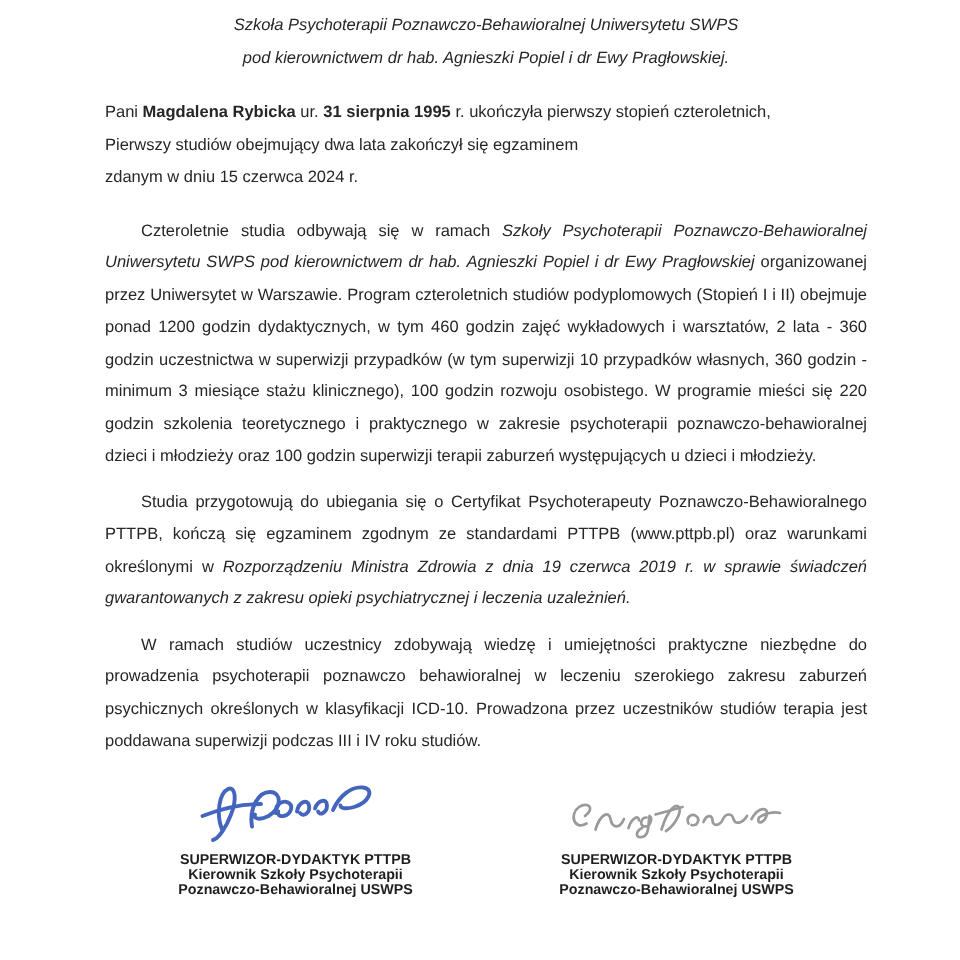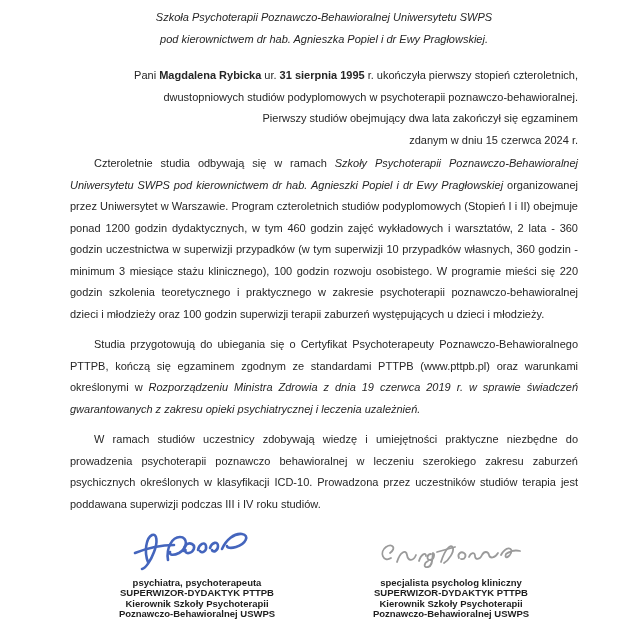--- a/index.html
+++ b/index.html
@@ -7,42 +7,41 @@
   .page{
     box-sizing:border-box;width:640px;height:640px;
     padding:7px 62px 0 70px;
     font-family:"Liberation Sans",sans-serif;
     font-size:11px;line-height:21.5px;color:#262626;
     background:#ffffff;
   }
   .b{font-weight:bold;}
   .i{font-style:italic;}
   .doc-header{text-align:center;font-style:italic;margin-bottom:15px;}
-  .statement{text-align:right;margin-bottom:2px;}
+  .statement{text-align:left;margin-bottom:14px;}
   .statement-line{white-space:nowrap;}
   .body-para{margin:0 0 9px 0;text-align:justify;text-indent:24px;}
   .signatures{display:flex;margin-top:6px;}
   .sig-col{flex:1;text-align:center;}
   .sig-scribble{height:50px;display:flex;align-items:flex-end;justify-content:center;}
   .sig-scribble svg{display:block;}
   .sig-lines{margin-top:4px;font-size:9.5px;line-height:10.4px;font-weight:bold;color:#1e1e1e;}
 </style>
 </head>
 <body>
 
 <div class="page">
 
   <div class="doc-header">
     <div>Szkoła Psychoterapii Poznawczo-Behawioralnej Uniwersytetu SWPS</div>
-    <div>pod kierownictwem dr hab. Agnieszka Popiel i dr Ewy Pragłowskiej.</div>
+    <div>pod kierownictwem dr hab. Agnieszki Popiel i dr Ewy Pragłowskiej.</div>
   </div>
 
   <div class="statement">
     <div class="statement-line"><span>Pani </span><span class="b">Magdalena Rybicka</span><span> ur. </span><span class="b">31 sierpnia 1995</span><span> r. ukończyła pierwszy stopień czteroletnich,</span></div>
-    <div class="statement-line"><span>dwustopniowych studiów podyplomowych w psychoterapii poznawczo-behawioralnej.</span></div>
     <div class="statement-line"><span>Pierwszy studiów obejmujący dwa lata zakończył się egzaminem</span></div>
     <div class="statement-line"><span>zdanym w dniu 15 czerwca 2024 r.</span></div>
   </div>
 
   <p class="body-para"><span>Czteroletnie studia odbywają się w ramach </span><span class="i">Szkoły Psychoterapii Poznawczo-Behawioralnej Uniwersytetu SWPS pod kierownictwem dr hab. Agnieszki Popiel i dr Ewy Pragłowskiej</span><span> organizowanej przez Uniwersytet w Warszawie. Program czteroletnich studiów podyplomowych (Stopień I i II) obejmuje ponad 1200 godzin dydaktycznych, w tym 460 godzin zajęć wykładowych i warsztatów, 2 lata - 360 godzin uczestnictwa w superwizji przypadków (w tym superwizji 10 przypadków własnych, 360 godzin - minimum 3 miesiące stażu klinicznego), 100 godzin rozwoju osobistego. W programie mieści się 220 godzin szkolenia teoretycznego i praktycznego w zakresie psychoterapii poznawczo-behawioralnej dzieci i młodzieży oraz 100 godzin superwizji terapii zaburzeń występujących u dzieci i młodzieży.</span></p>
 
   <p class="body-para"><span>Studia przygotowują do ubiegania się o Certyfikat Psychoterapeuty Poznawczo-Behawioralnego PTTPB, kończą się egzaminem zgodnym ze standardami PTTPB (www.pttpb.pl) oraz warunkami określonymi w </span><span class="i">Rozporządzeniu Ministra Zdrowia z dnia 19 czerwca 2019 r. w sprawie świadczeń gwarantowanych z zakresu opieki psychiatrycznej i leczenia uzależnień.</span></p>
 
   <p class="body-para"><span>W ramach studiów uczestnicy zdobywają wiedzę i umiejętności praktyczne niezbędne do prowadzenia psychoterapii poznawczo behawioralnej w leczeniu szerokiego zakresu zaburzeń psychicznych określonych w klasyfikacji ICD-10. Prowadzona przez uczestników studiów terapia jest poddawana superwizji podczas III i IV roku studiów.</span></p>
 
@@ -56,21 +55,20 @@
             <path d="M3,27 C18,21 30,19 42,19"></path>
             <path d="M36,34 C34,22 40,11 48,11 C56,11 56,22 47,27 C41,30 37,29 38,26"></path>
             <path d="M52,25 C51,20 56,16 60,18 C64,20 62,26 57,27 C54,27.5 53,26 53.5,24"></path>
             <path d="M66,24 C67,18 73,15 74,20 C75,25 70,28 68,25"></path>
             <path d="M78,22 C80,16 86,15 86,20 C86,25 81,27 80,24"></path>
             <path d="M90,23 C94,14 102,7 110,8 C118,9 114,18 104,21 C99,22.5 95,22 95,20"></path>
           </g>
         </svg>
       </div>
       <div class="sig-lines">
-        <div>psychiatra, psychoterapeuta</div>
         <div>SUPERWIZOR-DYDAKTYK PTTPB</div>
         <div>Kierownik Szkoły Psychoterapii</div>
         <div>Poznawczo-Behawioralnej USWPS</div>
       </div>
     </div>
 
     <div class="sig-col">
       <div class="sig-scribble">
         <svg width="160" height="38" viewBox="0 0 160 38">
           <g fill="none" stroke-width="1.8" stroke-linecap="round" stroke-linejoin="round" stroke="#9a9a9a">
@@ -80,21 +78,20 @@
             <path d="M60,18 C56,18 55,24 59,24 C63,24 64,18 62,17 C61,23 62,30 57,31 C52,32 53,27 57,25"></path>
             <path d="M70,26 C74,13 80,7 82,12 C83,16 78,24 73,27"></path>
             <path d="M66,16 L84,11"></path>
             <path d="M88,22 C86,18 90,15 93,17 C96,19 94,24 90,23"></path>
             <path d="M98,21 C100,16 104,16 104,20 C104,24 109,24 111,19 C113,15 117,15 118,19 C119,23 124,22 127,17"></path>
             <path d="M130,19 C135,10 142,11 140,17 C138,22 133,23 135,18 C139,15 145,14 149,15"></path>
           </g>
         </svg>
       </div>
       <div class="sig-lines">
-        <div>specjalista psycholog kliniczny</div>
         <div>SUPERWIZOR-DYDAKTYK PTTPB</div>
         <div>Kierownik Szkoły Psychoterapii</div>
         <div>Poznawczo-Behawioralnej USWPS</div>
       </div>
     </div>
 
   </div>
 </div>
 
 </body></html>

